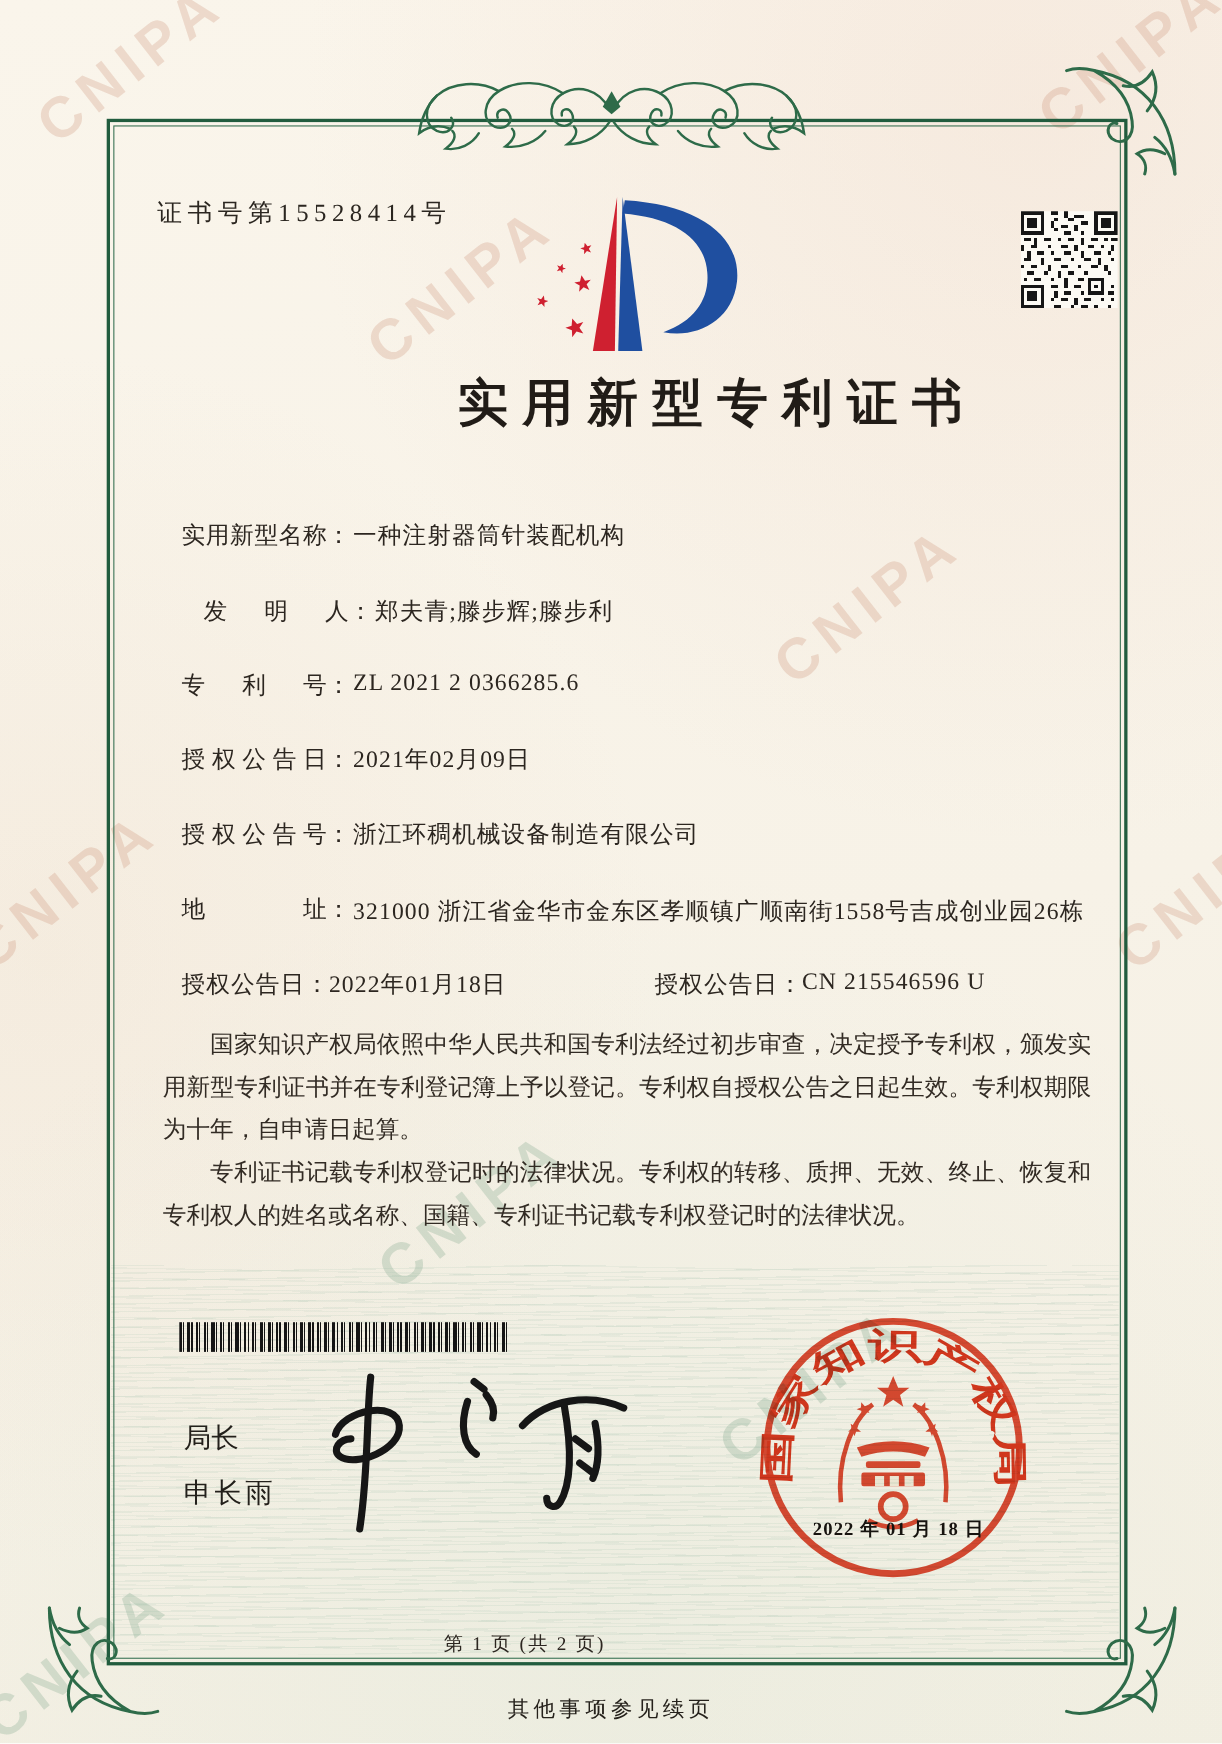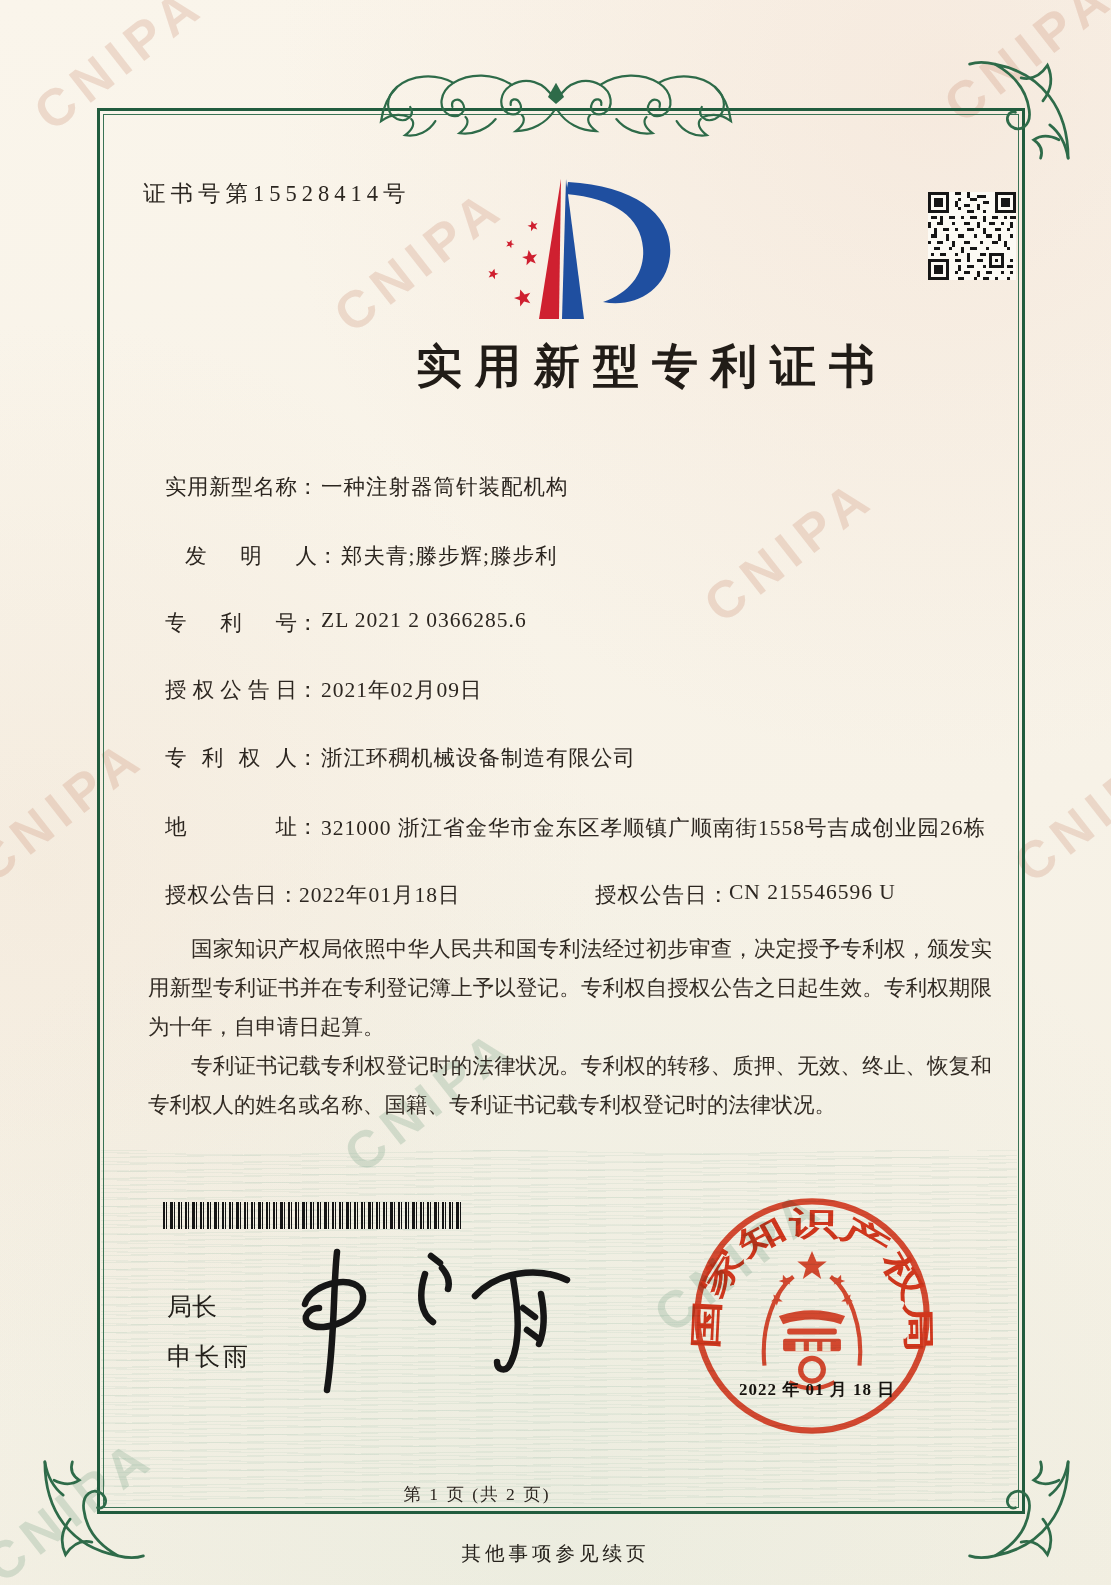--- a/index.html
+++ b/index.html
@@ -178,21 +178,21 @@
   <div class="field-row row-inventor">
     <span class="f-label">发明人</span><span class="f-colon">：</span><span class="f-value">郑夫青;滕步辉;滕步利</span>
   </div>
   <div class="field-row row-patno">
     <span class="f-label">专利号</span><span class="f-colon">：</span><span class="f-value">ZL 2021 2 0366285.6</span>
   </div>
   <div class="field-row row-filing">
     <span class="f-label">授权公告日</span><span class="f-colon">：</span><span class="f-value">2021年02月09日</span>
   </div>
   <div class="field-row row-patentee">
-    <span class="f-label">专利权人</span><span class="f-colon">：</span><span class="f-value">浙江环稠机械设备制造有限公司</span>
+    <span class="f-label">授权公告号</span><span class="f-colon">：</span><span class="f-value">浙江环稠机械设备制造有限公司</span>
   </div>
   <div class="field-row row-address">
     <span class="f-label">地址</span><span class="f-colon">：</span><span class="f-value">321000 浙江省金华市金东区孝顺镇广顺南街1558号吉成创业园26栋</span>
   </div>
   <div class="field-row row-grant">
     <span>
       <span class="g-label">授权公告日</span><span>：</span><span class="f-value">2022年01月18日</span>
     </span>
     <span class="grant-no-group">
       <span class="g-label">授权公告日</span><span>：</span><span class="f-value">CN 215546596 U</span>

